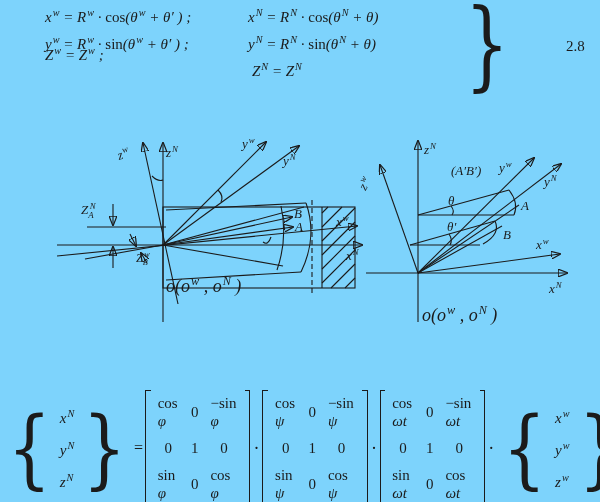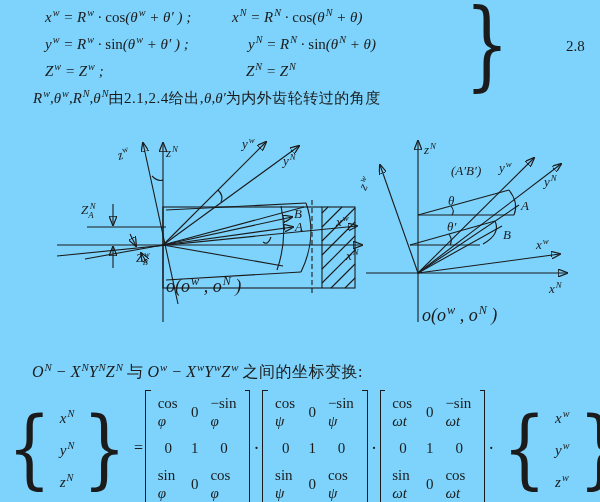--- a/index.html
+++ b/index.html
@@ -42,32 +42,29 @@
   .dot{font-size:18px;padding:0 1px;font-style:normal;}
   svg line,svg path,svg rect{stroke:#1b1b1b;fill:none;stroke-width:1.1;}
 </style>
 </head>
 <body>
 
 <div class="page">
 
   <section>
     <span class="abs math" style="left:45px;top:7px">x<sup>w</sup> = R<sup>w</sup> · <span class="rm">cos</span>(θ<sup>w</sup> + θ′ ) ;</span>
-    <span class="abs math" style="left:232px;top:7px">x<sup>N</sup> = R<sup>N</sup> · <span class="rm">cos</span>(θ<sup>N</sup> + θ)</span>
+    <span class="abs math" style="left:248px;top:7px">x<sup>N</sup> = R<sup>N</sup> · <span class="rm">cos</span>(θ<sup>N</sup> + θ)</span>
     <span class="abs math" style="left:45px;top:34px">y<sup>w</sup> = R<sup>w</sup> · <span class="rm">sin</span>(θ<sup>w</sup> + θ′ ) ;</span>
     <span class="abs math" style="left:248px;top:34px">y<sup>N</sup> = R<sup>N</sup> · <span class="rm">sin</span>(θ<sup>N</sup> + θ)</span>
-    <span class="abs math" style="left:45px;top:61px">Z<sup>w</sup> = Z<sup>w</sup> ;</span>
-    <span class="abs math" style="left:246px;top:61px">Z<sup>N</sup> = Z<sup>N</sup></span>
+    <span class="abs math" style="left:45px;top:45px">Z<sup>w</sup> = Z<sup>w</sup> ;</span>
+    <span class="abs math" style="left:252px;top:61px">Z<sup>N</sup> = Z<sup>N</sup></span>
     <span class="brace28">}</span>
     <span class="abs eqnum" style="left:566px;top:38px">2.8</span>
   </section>
 
-  <div class="abs" style="left:33px;top:88px">
-    <span class="math">R<sup>w</sup>,θ<sup>w</sup>,R<sup>N</sup>,θ<sup>N</sup></span><span class="cjk">由2.1,2.4给出,</span><span class="math">θ,θ′</span><span class="cjk">为内外齿轮转过的角度</span>
-  </div>
 
   <figure class="fig" style="left:33px;top:130px;width:342px;height:222px;margin:0">
     <svg width="342" height="198" viewBox="0 0 342 198">
       <defs>
         <marker id="m25" markerWidth="9" markerHeight="7" refX="8" refY="3.5" orient="auto">
           <path d="M0,0 L9,3.5 L0,7 z" fill="#1b1b1b" stroke="none"></path>
         </marker>
       </defs>
 
       <rect x="130" y="77" width="192" height="81"></rect>
@@ -148,23 +145,20 @@
     <span class="flabel" style="left:184px;top:107px">x<sup>w</sup></span>
     <span class="flabel" style="left:197px;top:151px">x<sup>N</sup></span>
     <span class="flabel" style="left:99px;top:34px">(A′B′)</span>
     <span class="flabel" style="left:96px;top:64px">θ</span>
     <span class="flabel" style="left:95px;top:90px">θ′</span>
     <span class="flabel" style="left:169px;top:69px">A</span>
     <span class="flabel" style="left:151px;top:98px">B</span>
     <span class="flabel fl14" style="left:70px;top:146px">o(o<sup>w</sup> , o<sup>N</sup> )</span>
   </figure>
 
-  <div class="abs" style="left:32px;top:361px">
-    <span class="math big">O<sup>N</sup> − X<sup>N</sup>Y<sup>N</sup>Z<sup>N</sup> </span><span class="cjk big">与</span><span class="math big"> O<sup>w</sup> − X<sup>w</sup>Y<sup>w</sup>Z<sup>w</sup> </span><span class="cjk big">之间的坐标变换:</span>
-  </div>
 
   <section class="eq29">
     <span class="vec">
       <span class="vbrace">{</span>
       <span class="vcol">
         <span class="vcell">x<sup>N</sup></span>
         <span class="vcell">y<sup>N</sup></span>
         <span class="vcell">z<sup>N</sup></span>
       </span>
       <span class="vbrace">}</span>

